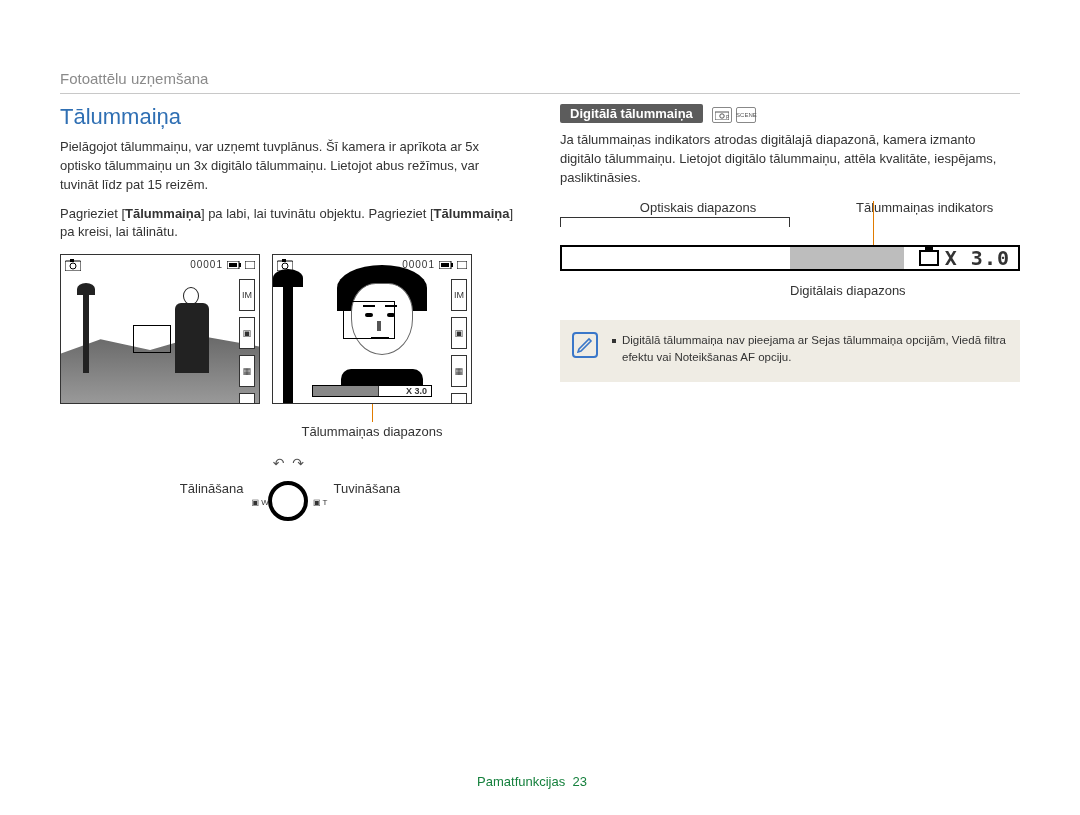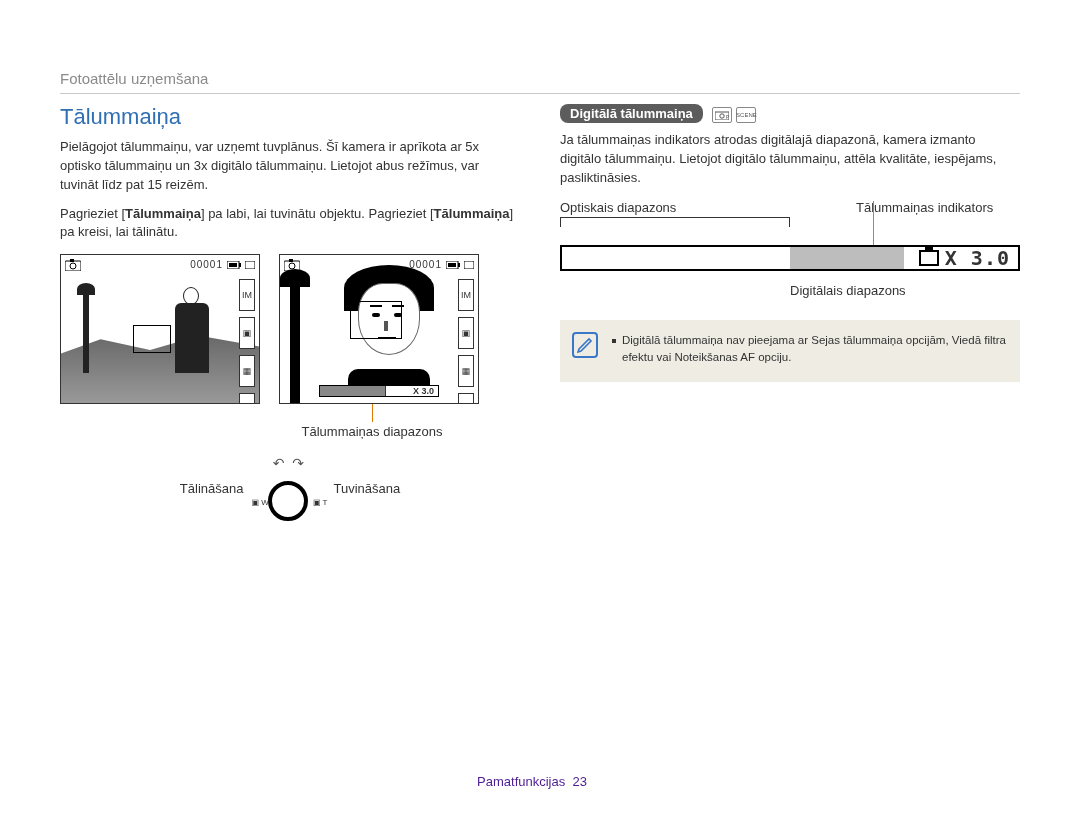--- a/index.html
+++ b/index.html
@@ -28,32 +28,32 @@
     color: #2f6fb3;
     margin: 0 0 8px 0;
     font-weight: normal;
   }
   .pill {
     display: inline-block;
     background: #5c5c5c;
     color: #fff;
     font-size: 13px;
     padding: 2px 10px;
-    border-radius: 8px;
+    border-radius: 2px;
     margin-right: 6px;
     font-weight: bold;
   }
   .mode-icons { display: inline-flex; gap: 4px; vertical-align: middle; }
   .mode-icons span {
     display: inline-flex; align-items:center; justify-content:center;
     width: 20px; height: 16px; font-size: 10px;
     border:1px solid #888; border-radius:2px; color:#555;
   }
   p { margin: 0 0 10px 0; line-height: 1.45; }
-  .preview-row { display: flex; gap: 19px; margin-top: 12px; }
+  .preview-row { display: flex; gap: 12px; margin-top: 12px; }
   .preview {
     position: relative;
     width: 200px; height: 150px;
     border: 1px solid #333;
     background: #fff;
     overflow: hidden;
   }
   .preview .top-left-cam {
     position:absolute; top:4px; left:4px; font-size:12px;
   }
@@ -108,21 +108,21 @@
   .callout-label { text-align:center; font-size:13px; margin-top:2px;}
   .zoom-dial-row{ display:flex; align-items:center; justify-content:center; gap:18px; margin-top:16px; font-size:13px;}
   .dial{ position:relative; width:54px; height:66px;}
   .dial .ring{position:absolute;bottom:0;left:7px;width:40px;height:40px;border:4px solid #000;border-radius:50%;}
   .dial .arrows{position:absolute;top:0;left:0;width:54px;text-align:center;font-size:14px;color:#555;}
   .dial .wt{position:absolute;bottom:14px;font-size:8px;}
   .dial .wt.l{left:-10px;} .dial .wt.r{right:-12px;}
   
   .zoom-diagram{ margin-top:12px; }
   .zoom-diagram .lbl-row{ display:flex; font-size:13px; margin-bottom:2px;}
-  .zoom-diagram .lbl-row .a{flex:0 0 60%; }
+  .zoom-diagram .lbl-row .a{flex:0 0 60%; text-align:center;}
   .zoom-diagram .lbl-row .b{flex:1; text-align:left; padding-left:20px;}
   .brackets{ display:flex; height:10px;}
   .brackets .seg{ position:relative;}
   .brackets .seg::before,.brackets .seg::after{content:"";position:absolute;top:0;width:1px;height:10px;background:#333;}
   .brackets .seg::before{left:0;} .brackets .seg::after{right:0;}
   .brackets .seg .h{position:absolute;top:0;left:0;right:0;height:1px;background:#333;}
   .zoom-box{ border:2px solid #000; height:26px; display:flex; }
   .zoom-box .opt{ width:50%; }
   .zoom-box .dig{ width:25%; background:#bdbdbd;}
   .zoom-box .rest{ flex:1; display:flex; align-items:center; justify-content:flex-end; padding-right:8px;}
@@ -141,21 +141,21 @@
     position:absolute; left:12px; top:12px; width:26px;height:26px;
     border:2px solid #3a77c9; border-radius:4px;
     display:flex;align-items:center;justify-content:center;
   }
   .note-box .noteicon svg{display:block;}
   .note-box ul{ margin:0; padding:0; list-style:none;}
   .note-box li{ position:relative; padding-left:10px; margin-bottom:4px;}
   .note-box li::before{content:"";position:absolute;left:0;top:7px;width:4px;height:4px;background:#333;}
   .footer{
     position:absolute; bottom:26px; left:0; right:16px; text-align:center;
-    font-size:13px; color:#4c1d95;
+    font-size:13px; color:#15803d;
   }
 </style>
 </head>
 <body>
 
 <div class="page-header">Fotoattēlu uzņemšana</div>
 
 <div class="columns">
 
   <div class="col">

